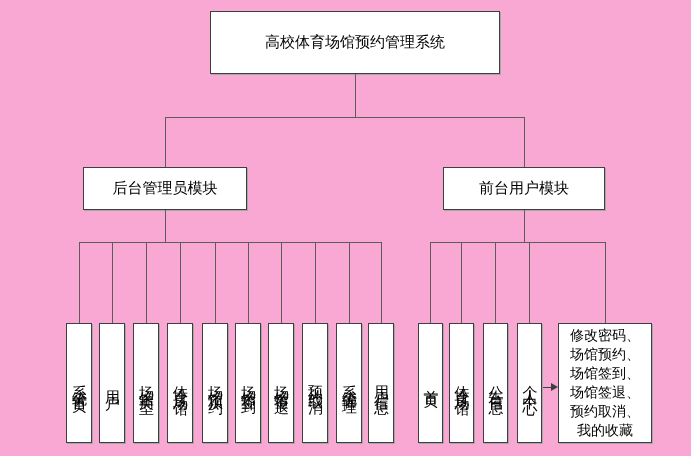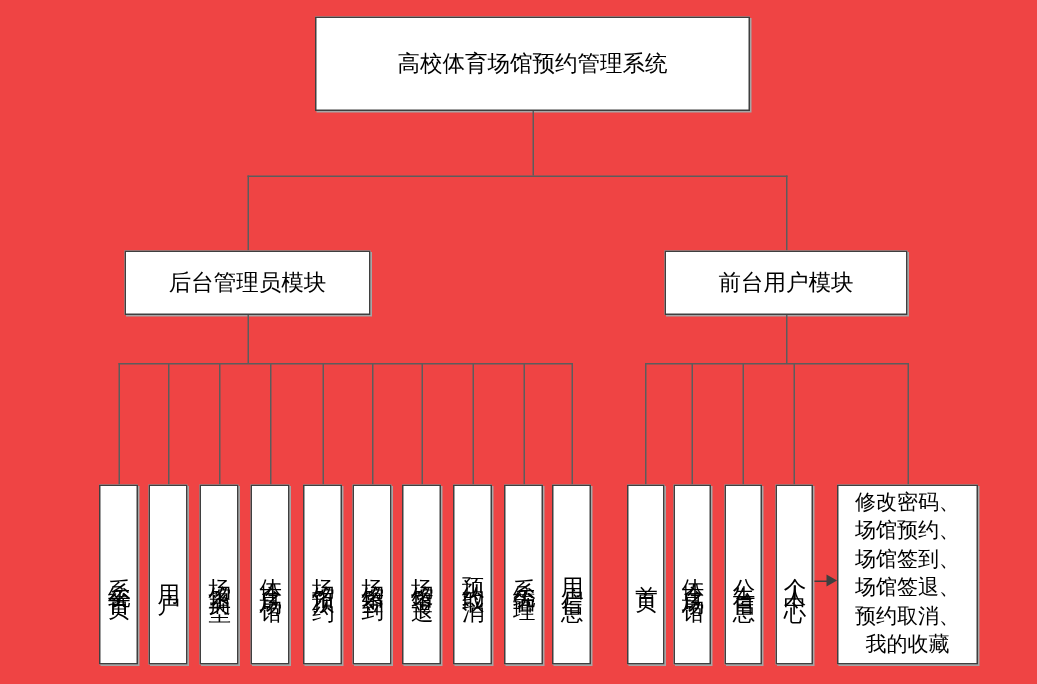--- a/index.html
+++ b/index.html
@@ -5,21 +5,21 @@
   * { margin: 0; padding: 0; box-sizing: border-box; }
   html, body { background: #ffffff; }
   body {
     font-family: "DejaVu Sans", "Liberation Sans", sans-serif;
     color: #000000;
   }
   .canvas {
     position: relative;
     width: 691px;
     height: 456px;
-    background: #ef4444;
+    background: #f9a8d4;
     overflow: hidden;
   }
   .box {
     position: absolute;
     background: #ffffff;
     border: 1px solid #3f3f3f;
     box-shadow: 1px 1px 0 #a6a6a6;
     display: flex;
     align-items: center;
     justify-content: center;

